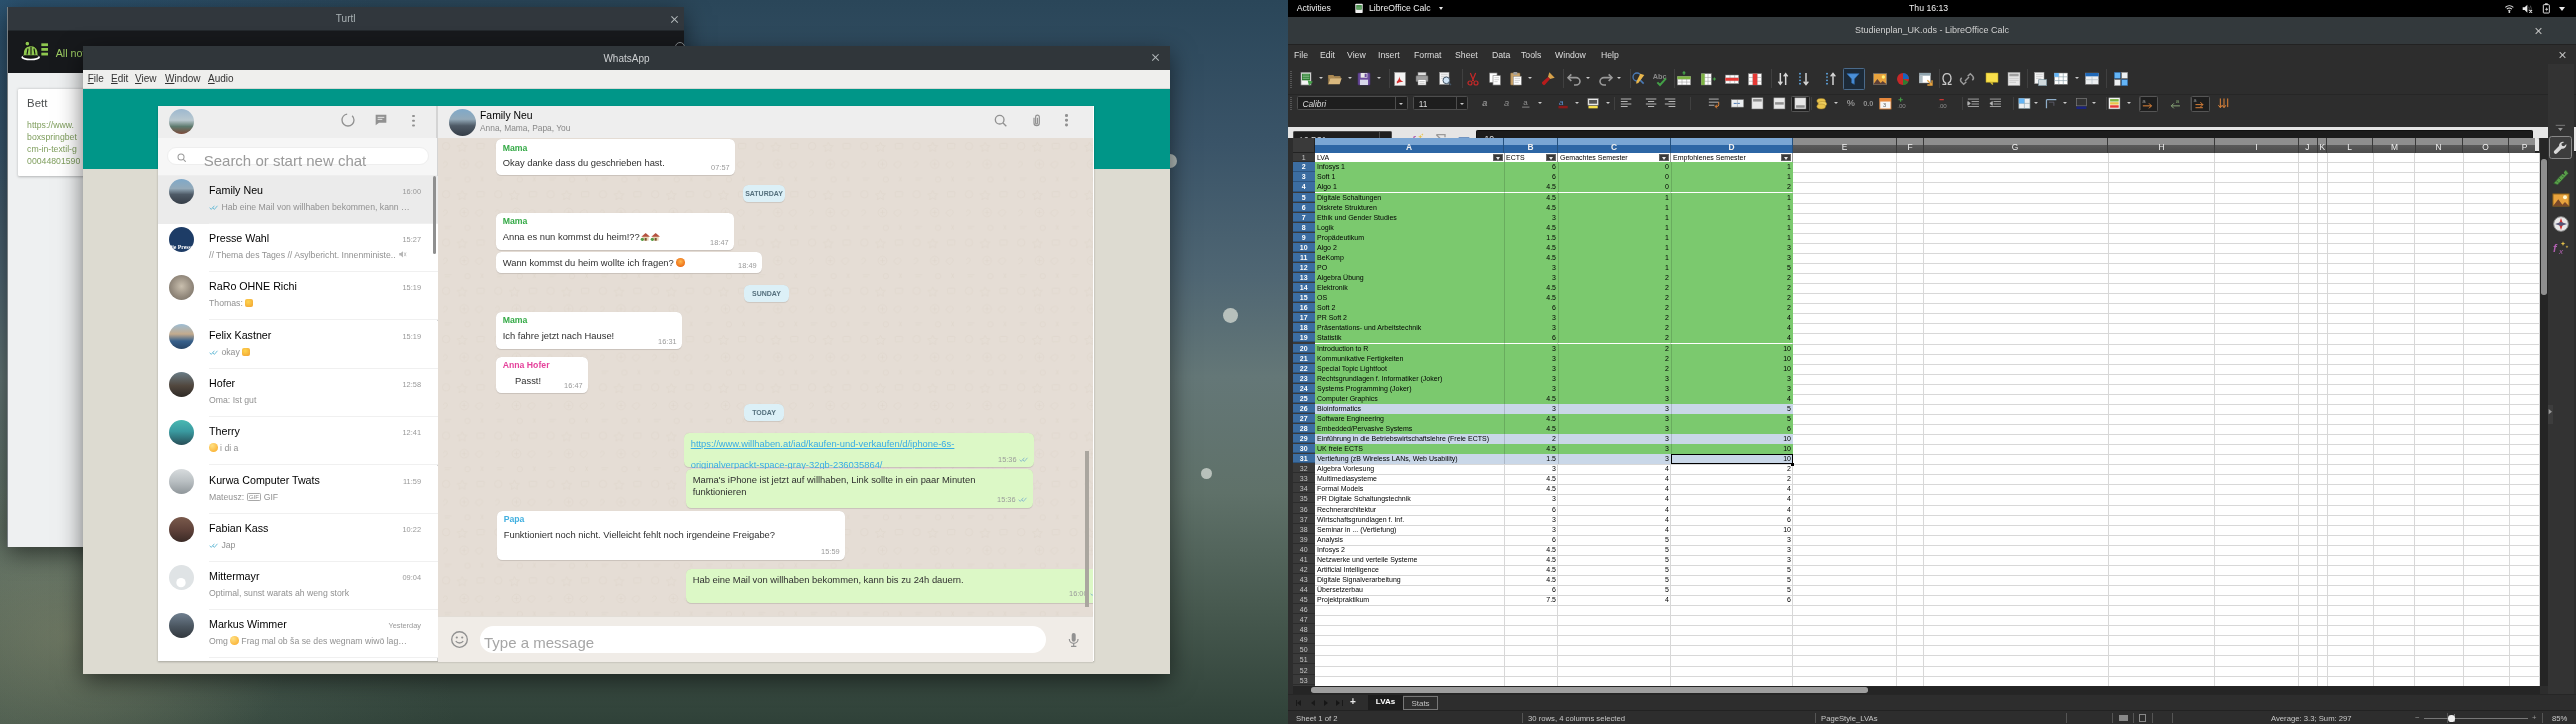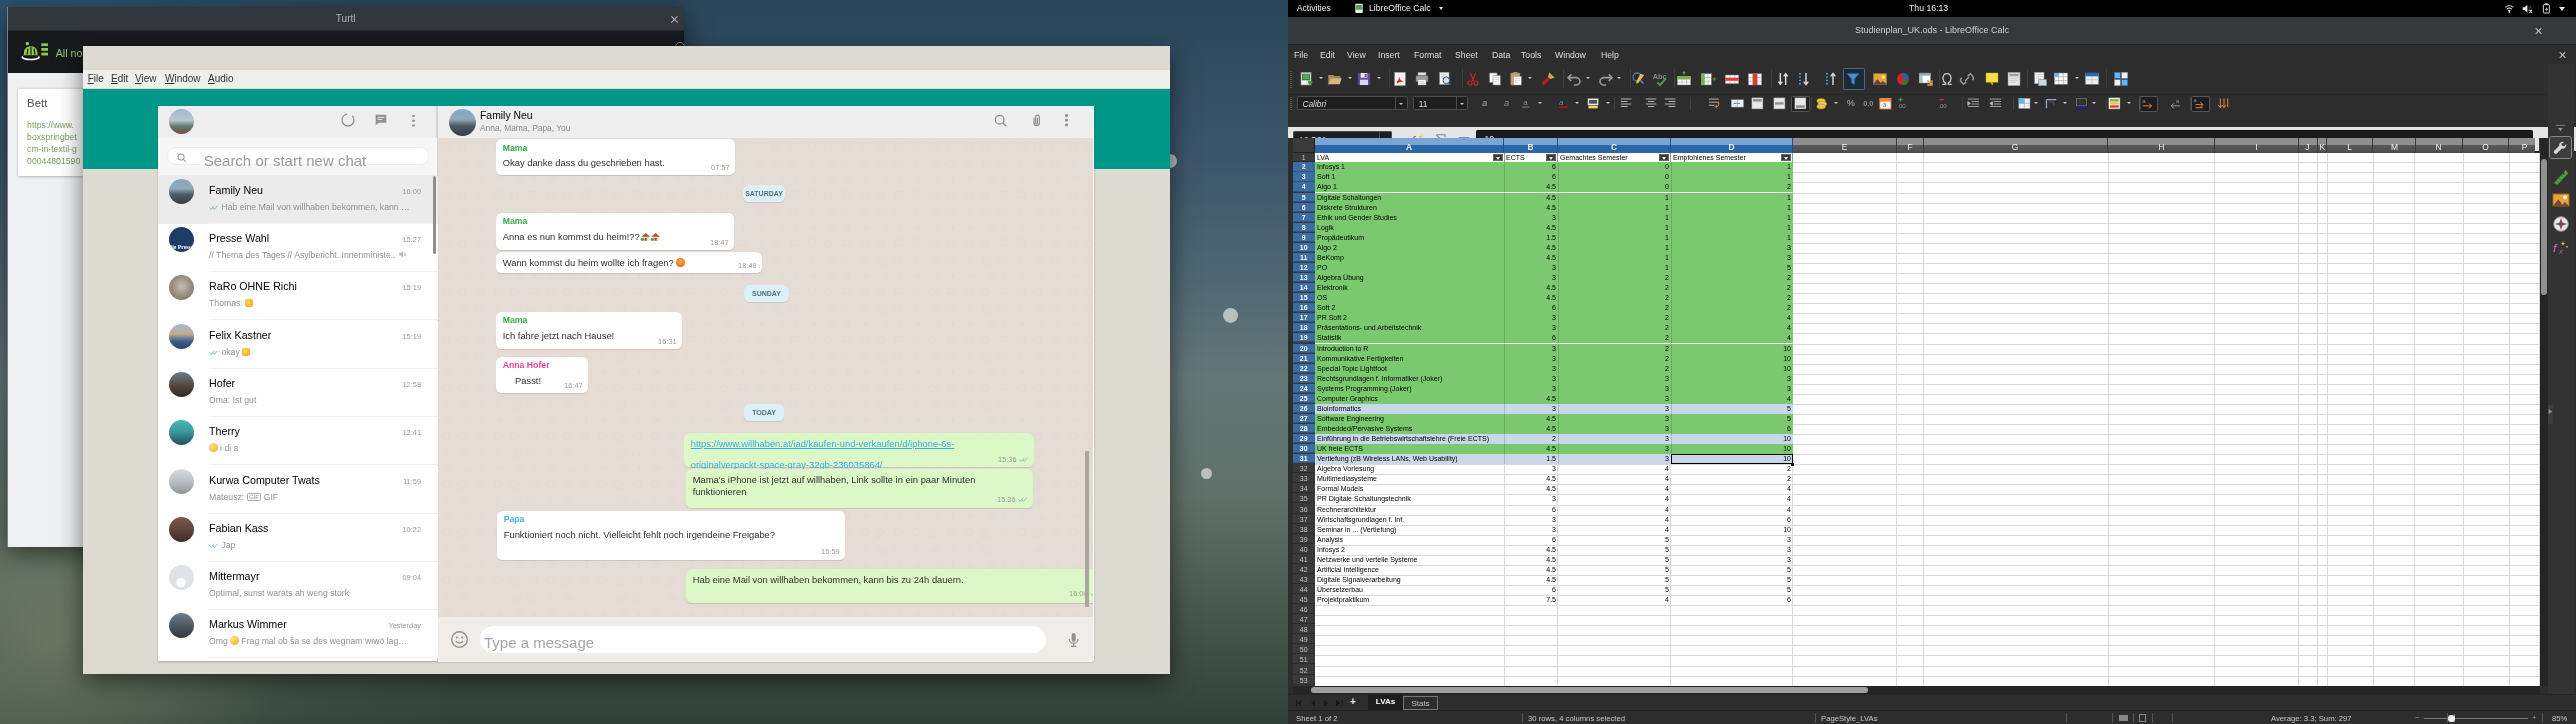--- a/index.html
+++ b/index.html
@@ -155,20 +155,24 @@
         </svg>
         <div class="an">All notes</div>
         <div class="sr"></div>
       </div>
       <div class="card">
         <div class="bt">Bett</div>
         <div class="lk">https://www.<br>boxspringbet<br>cm-in-textil-g<br>00044801590</div>
       </div>
     </div>
     <div id="wa" class="win">
+      <div class="tb">
+        <div class="t">WhatsApp</div>
+        <div class="x xico"></div>
+      </div>
       <div class="mb">
         <span style="left:4.7px"><u>F</u>ile</span>
         <span style="left:28px"><u>E</u>dit</span>
         <span style="left:52px"><u>V</u>iew</span>
         <span style="left:82px"><u>W</u>indow</span>
         <span style="left:125px"><u>A</u>udio</span>
       </div>
       <div class="page">
         <div class="teal"></div>
         <div class="app">

